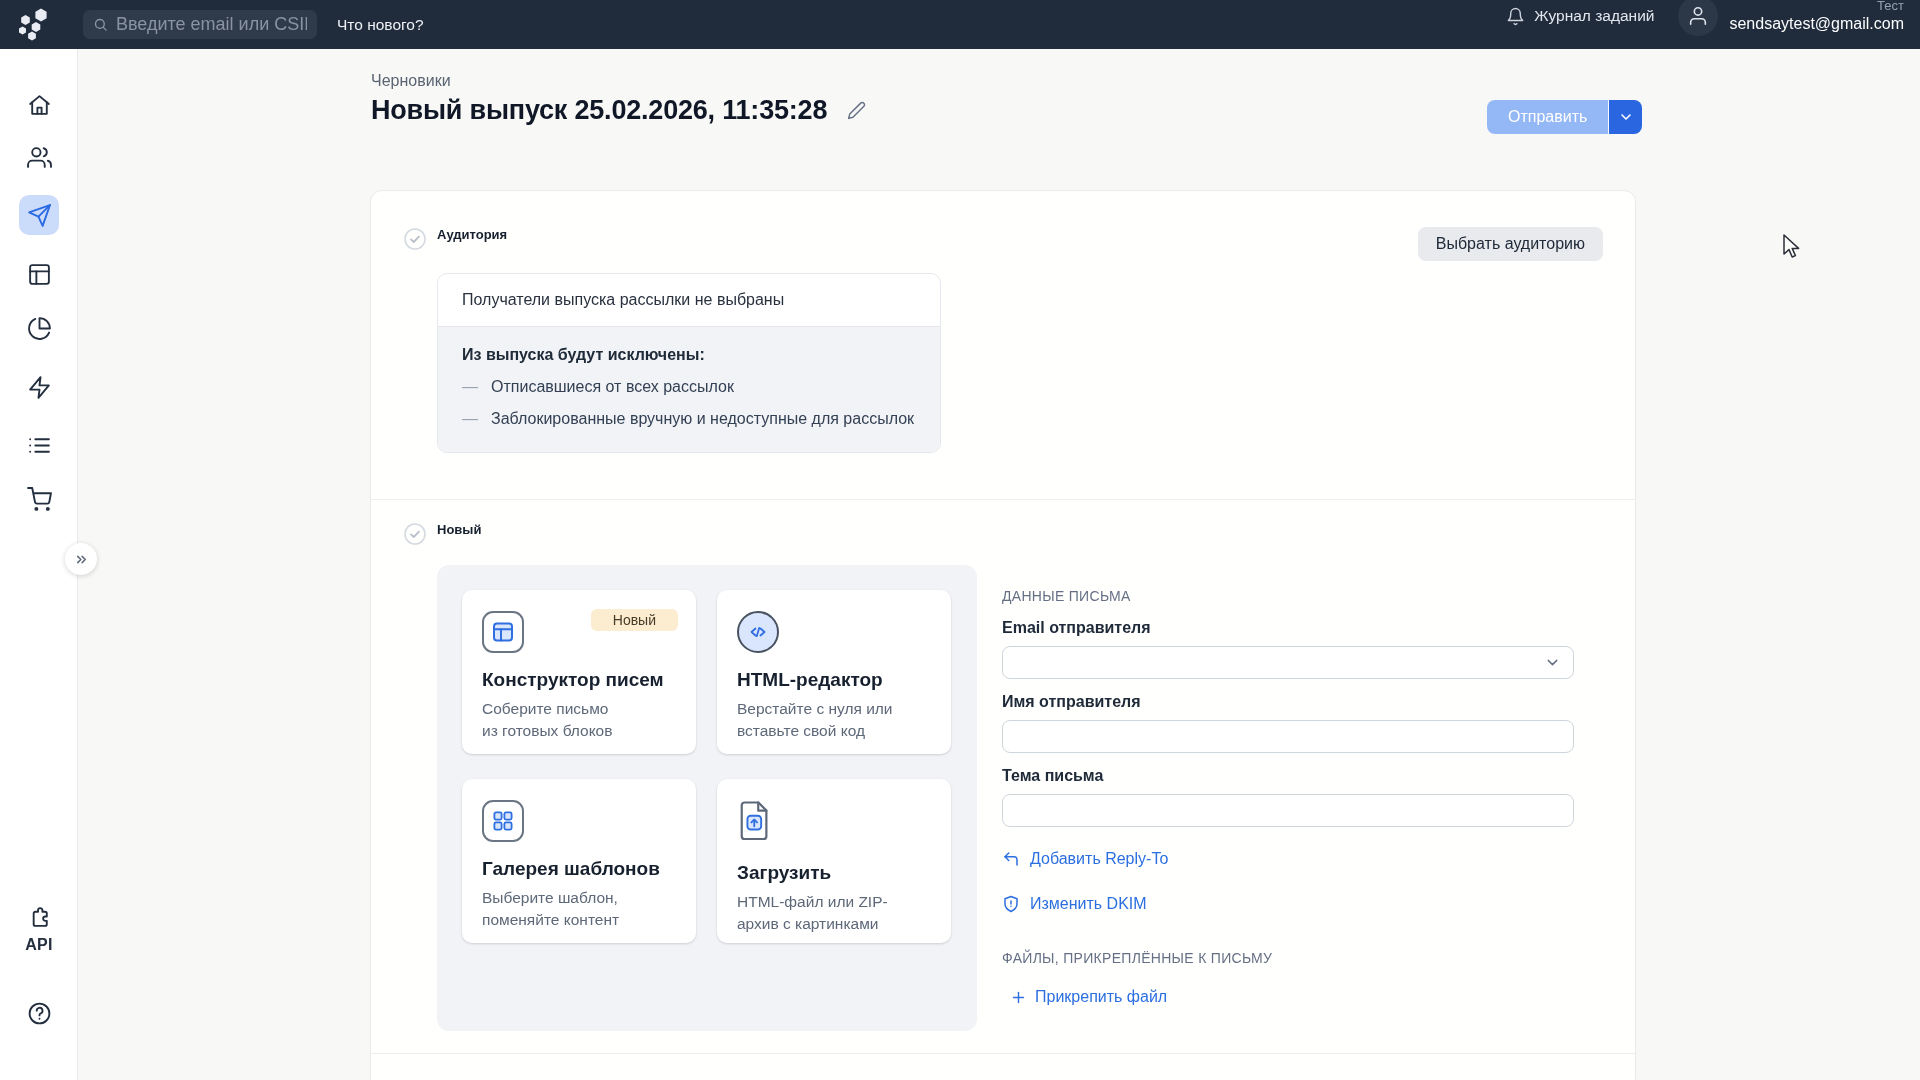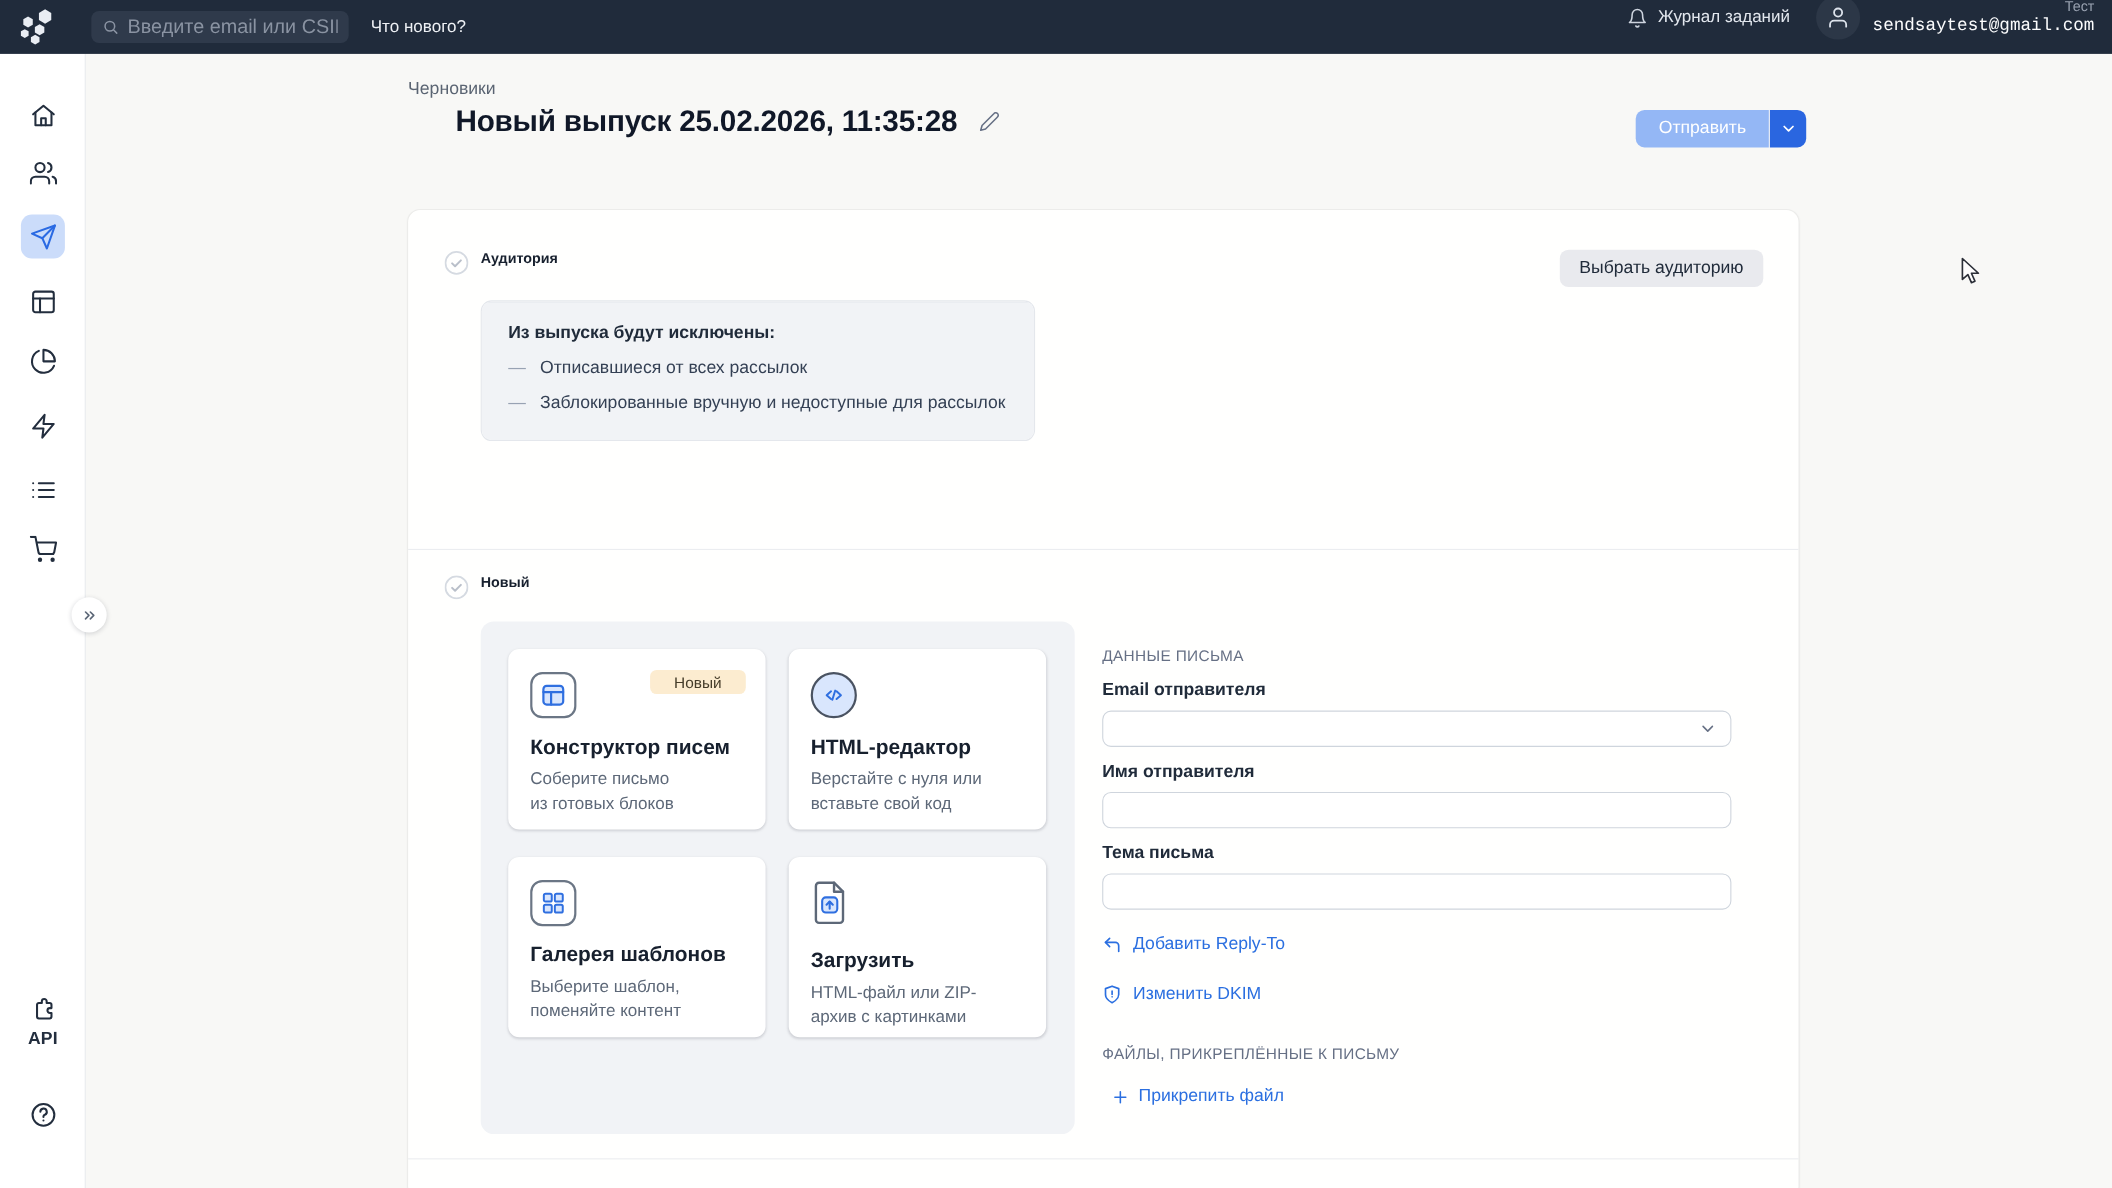--- a/index.html
+++ b/index.html
@@ -15,32 +15,32 @@
   .search input { background:transparent; border:none; outline:none; color:#dfe4ea; font-size:18px; width:100%; font-family:inherit; }
   .search input::placeholder { color:#8a93a2; }
   .whats-new { position:absolute; left:337px; top:0; height:49px; display:flex; align-items:center; color:#eef1f5; font-size:15.5px; cursor:pointer; }
   .topbar-right { position:absolute; right:16px; top:0; height:32px; display:flex; align-items:center; gap:24px; }
   .journal { display:flex; align-items:center; gap:9px; color:#e2e7ee; font-size:15.5px; cursor:pointer; }
   .journal svg { color:#cdd4de; }
   .user { display:flex; align-items:center; gap:11px; cursor:pointer; }
   .avatar { width:40px; height:40px; border-radius:50%; background:#2c3747; display:flex; align-items:center; justify-content:center; color:#dde3ec; }
   .user-text { display:flex; flex-direction:column; line-height:1.22;align-items:flex-end; }
   .user-name { font-size:13px; color:#98a1b0; }
-  .user-email { font-size:16px; color:#fbfcfd;font-family:Liberation Mono, monospace; }
+  .user-email { font-size:16px; color:#fbfcfd; }
 
   
   .sidebar { position:absolute; left:0; top:49px; width:78px; height:1031px; background:#ffffff; border-right:1px solid #e8eaed; z-index:5; }
   .nav-item { position:absolute; left:19px; width:40px; height:40px; border-radius:10px; display:flex; align-items:center; justify-content:center; color:#232e3e; cursor:pointer; background:transparent; border:none; }
   .nav-item.active { background:#cbdcfa; color:#2a6ae3; }
   .api-label { font-size:16px; font-weight:700; color:#232e3e; letter-spacing:.2px; }
   .expander { position:absolute; left:65px; top:543px; width:32px; height:32px; border-radius:50%; background:#fff; border:none; box-shadow:0 1px 5px rgba(16,24,40,.18); display:flex; align-items:center; justify-content:center; color:#5d6878; cursor:pointer; z-index:6; }
 
   
   .breadcrumb { position:absolute; left:371px; top:72px; font-size:16px; color:#5a6472; }
-  .title-row { position:absolute; left:371px; top:95px; display:flex; align-items:center; gap:20px;margin-left:43px; }
+  .title-row { position:absolute; left:371px; top:95px; display:flex; align-items:center; gap:20px; }
   .page-title { font-size:27px; font-weight:700; color:#101828; letter-spacing:-.2px; }
   .edit-btn { background:none; border:none; color:#667085; cursor:pointer; display:flex; padding:0; }
   .send-split { position:absolute; left:1487px; top:100px; display:flex; height:34px; }
   .send-main { background:#94b7f5; color:#fff; font-size:16px; font-weight:500; border:none; border-radius:8px 0 0 8px; padding:0 21px; cursor:pointer; font-family:inherit; }
   .send-caret { background:#2a66e0; border:none; border-radius:0 8px 8px 0; width:33px; display:flex; align-items:center; justify-content:center; color:#fff; cursor:pointer; margin-left:1px; }
 
   
   .main-card { position:absolute; left:370px; top:190px; width:1266px; height:900px; background:#fffffe; border:1px solid #ececea; border-radius:12px; box-shadow:0 1px 2px rgba(16,24,40,.04); }
   .check-circle { position:absolute; }
   .sec-h { position:absolute; font-size:13px; font-weight:600; color:#17202e; }
@@ -228,20 +228,21 @@
     <span class="check-circle" style="left:33px; top:37px">
       <svg width="22" height="22" viewBox="0 0 22 22" fill="none" stroke-linecap="round" stroke-linejoin="round">
           <circle cx="11" cy="11" r="10" stroke="#d5dae1" stroke-width="1.6"></circle>
           <polyline points="7 11.4 9.7 14 15 8.7" stroke="#b9bfc9" stroke-width="1.8"></polyline>
         </svg>
     </span>
     <h2 class="sec-h" style="left:66px; top:36px">Аудитория</h2>
     <button class="audience-btn">Выбрать аудиторию</button>
 
     <div class="recip-box">
+      <div class="recip-top">Получатели выпуска рассылки не выбраны</div>
       <div class="recip-bottom">
         <div class="recip-title">Из выпуска будут исключены:</div>
         <div class="recip-item">
           <span class="recip-dash">—</span>
           <span>Отписавшиеся от всех рассылок</span>
         </div>
         <div class="recip-item">
           <span class="recip-dash">—</span>
           <span>Заблокированные вручную и недоступные для рассылок</span>
         </div>

